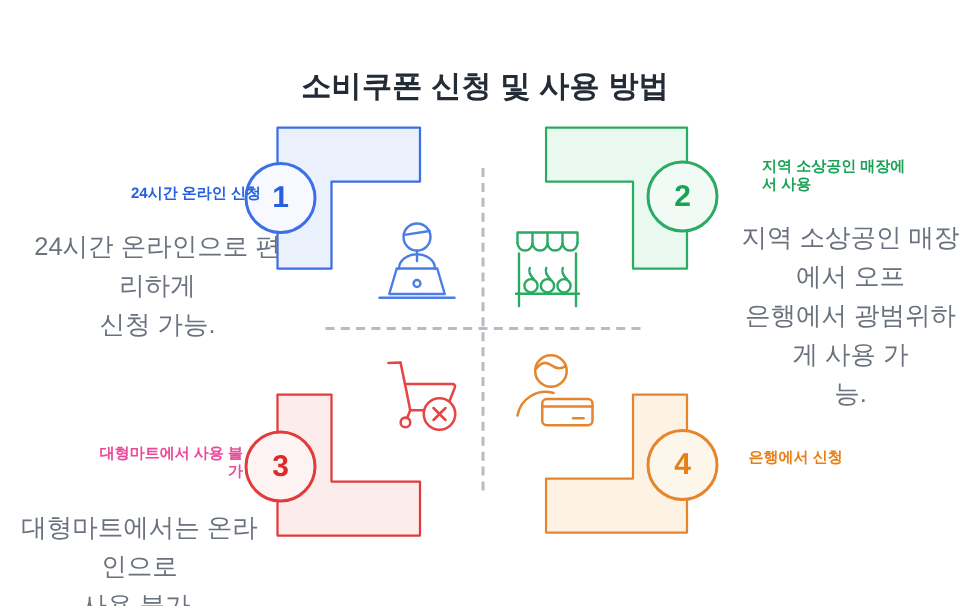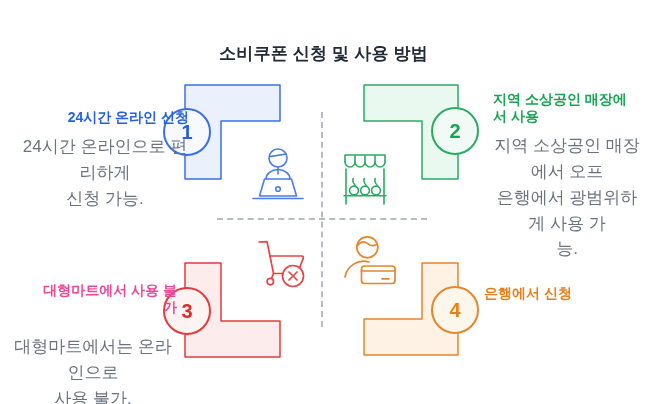--- a/index.html
+++ b/index.html
@@ -2,34 +2,34 @@
 <html><head>
 <meta charset="utf-8">
 <style>
   html,body{margin:0;padding:0;background:#ffffff;}
   .stage{
     position:relative;width:647px;height:404px;background:#ffffff;overflow:hidden;
     font-family:"Liberation Sans","DejaVu Sans",sans-serif;
   }
   .main-title{
     position:absolute;left:0;top:31px;width:647px;text-align:center;
-    font-size:17px;font-weight:700;color:#222b36;letter-spacing:0.2px;
+    font-size:20px;font-weight:700;color:#222b36;letter-spacing:0.2px;
   }
   .shape{position:absolute;}
   .badge{
     position:absolute;width:48px;height:48px;border-radius:50%;
     box-sizing:border-box;border:2px solid;display:flex;align-items:center;justify-content:center;
     font-size:20px;font-weight:700;
   }
   .badge-1{left:163px;top:108px;border-color:#3b6fe6;color:#2560e0;background:#f7f9fe;}
   .badge-2{left:431px;top:107px;border-color:#2aab64;color:#1aa355;background:#f1faf5;}
   .badge-3{left:163px;top:287px;border-color:#e23b3b;color:#dd2a2a;background:#fdf3f3;}
   .badge-4{left:431px;top:286px;border-color:#e5852c;color:#e87f14;background:#fdf6eb;}
   .step-text{position:absolute;}
-  .step-text h2{margin:1px;font-size:14px;font-weight:700;line-height:1.22;white-space:pre-line;}
+  .step-text h2{margin:16px;font-size:10px;font-weight:700;line-height:1.22;white-space:pre-line;}
   .step-text p{margin:8px 0 0;font-size:17px;line-height:1.52;color:#6a727e;white-space:pre-line;text-align:center;}
   .txt-1{left:20px;top:108px;width:170px;text-align:right;}
   .txt-1 h2{color:#2560e0;}
   .txt-2{left:492px;top:90px;width:150px;text-align:left;}
   .txt-2 h2{color:#1aa355;}
   .txt-3{left:8px;top:281px;width:170px;text-align:right;}
   .txt-3 h2{color:#ec4899;}
   .txt-3 p{margin-top:18px;}
   .txt-4{left:483px;top:284px;width:150px;text-align:left;}
   .txt-4 h2{color:#e87f14;}

